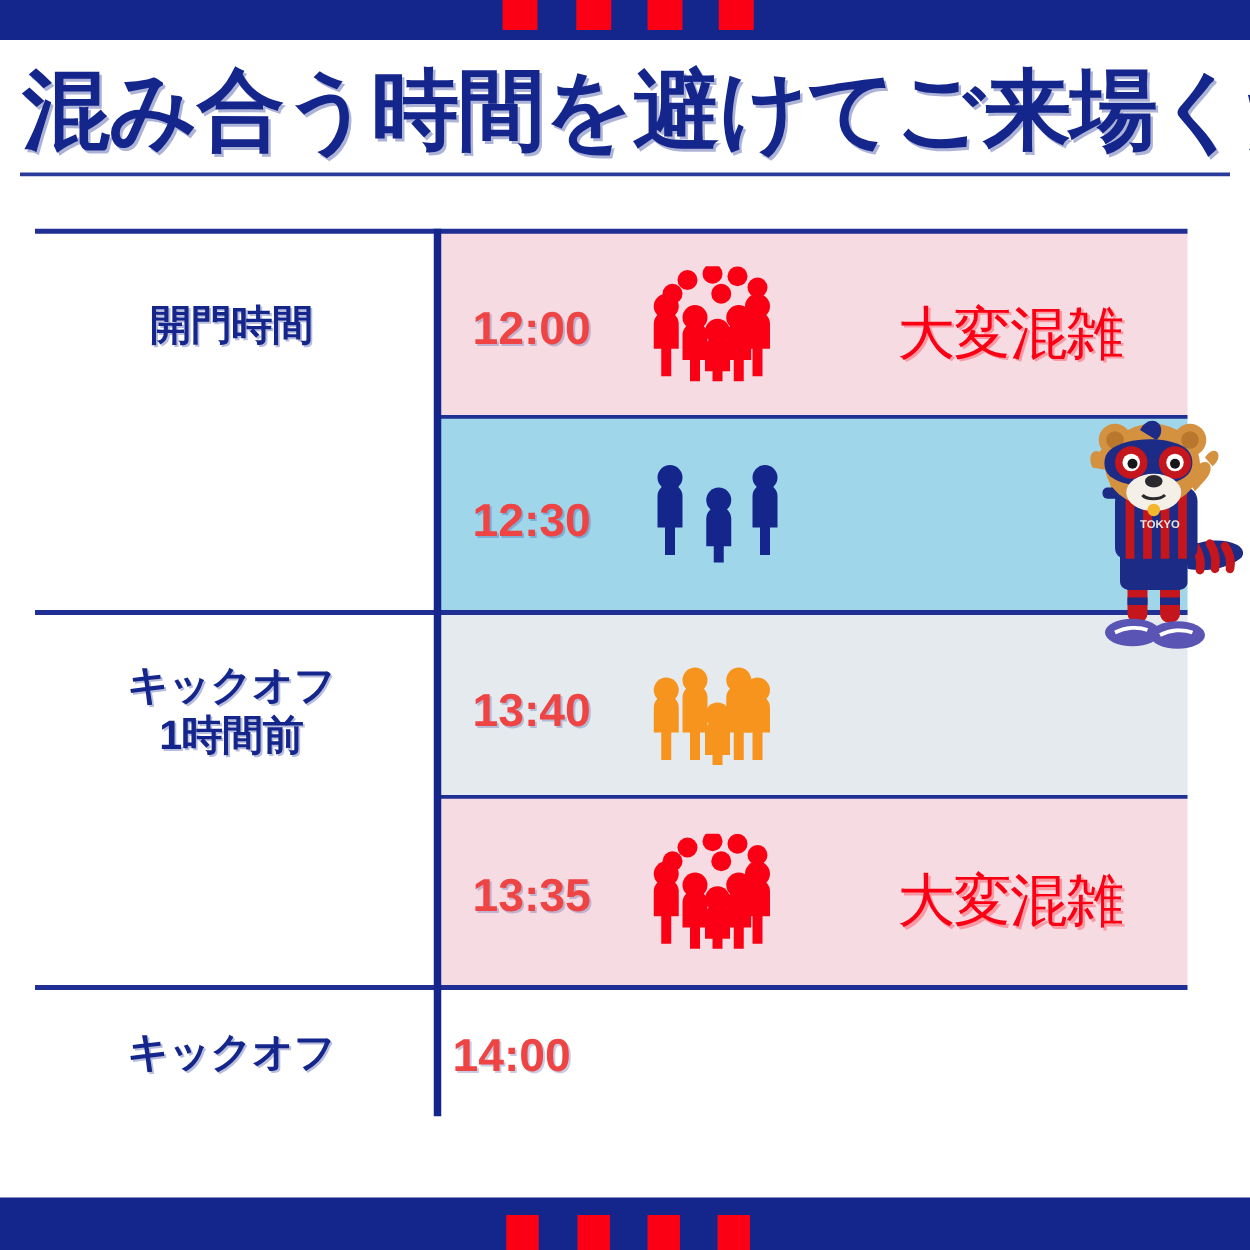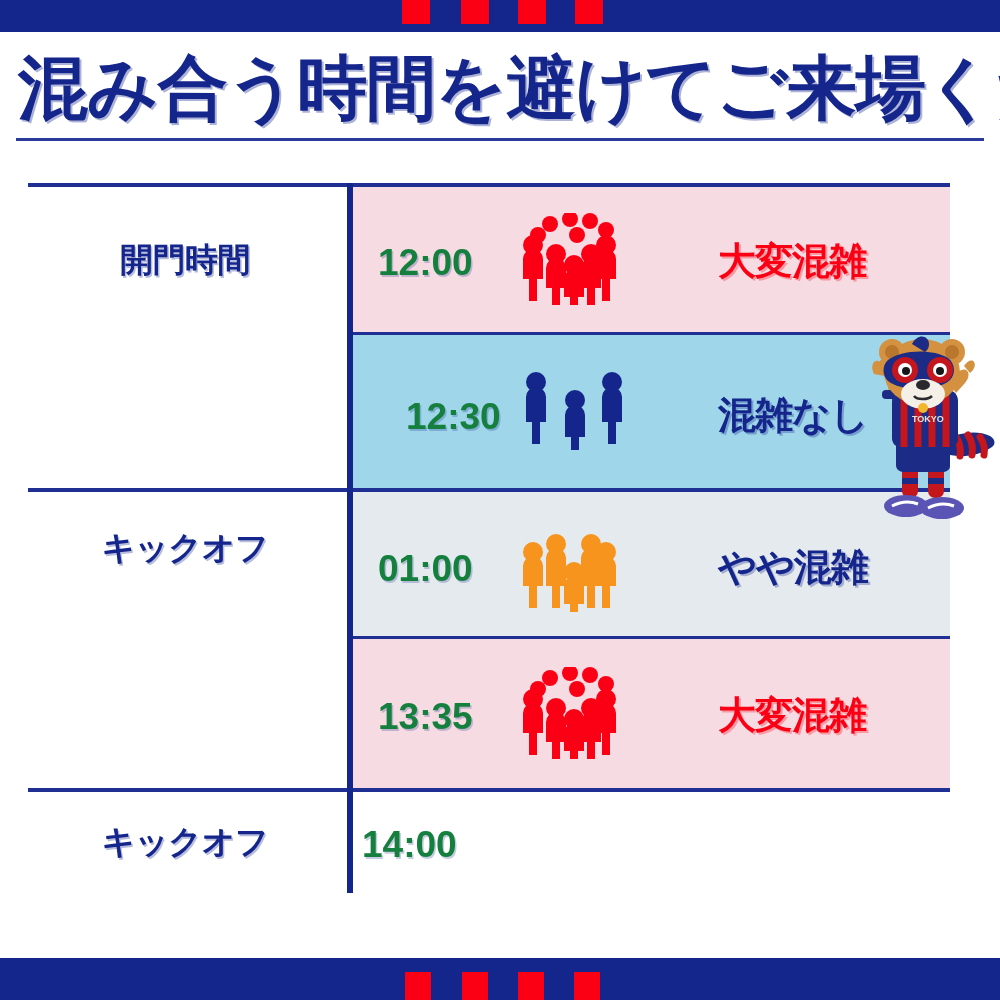--- a/index.html
+++ b/index.html
@@ -42,26 +42,26 @@
   .hline{position:absolute;background:#1f2f94;}
   .vline{position:absolute;background:#14258c;}
 
   .lbl{
     position:absolute;color:#14258c;font-weight:bold;
     font-size:33px;line-height:40px;text-align:center;
     text-shadow:1.5px 1.5px 0 rgba(20,37,140,.3);
     letter-spacing:-0.5px;
   }
   .time{
-    position:absolute;color:#15803d;font-weight:bold;
+    position:absolute;color:#ef4444;font-weight:bold;
     font-size:37px;letter-spacing:0px;
     text-shadow:1.5px 1.5px 0 rgba(31,47,148,.25);
   }
   .status{
-    position:absolute;font-weight:bold;font-size:38px;
+    position:absolute;font-weight:normal;font-size:46px;
     letter-spacing:-1px;white-space:nowrap;
   }
   .status.red{color:#fb0015;text-shadow:2px 2px 0 rgba(251,0,21,.3);}
   .status.navy{color:#14258c;text-shadow:2px 2px 0 rgba(20,37,140,.3);}
 
   .icon-cell{position:absolute;}
 
   
   .mascot{position:absolute;left:852px;top:330px;width:148px;height:192px;}
 </style>
@@ -130,45 +130,45 @@
           </g>
           <g>
             <circle cx="56" cy="52" r="10"></circle>
             <path d="M46 66a10 10 0 0 1 20 0v18h-6v24h-8V84h-6z"></path>
           </g>
         </g>
       </svg>
     </div>
     <div class="status red" style="left:718px;top:236px;">大変混雑</div>
 
-    <div class="time" style="left:378px;top:396px;margin-left:28px;">12:30</div>
+    <div class="time" style="left:378px;top:396px;">12:30</div>
     <div class="icon-cell" style="left:520px;top:370px;width:110px;height:80px;">
       <svg viewBox="0 0 110 80" width="110" height="80">
         <g fill="#14258c">
           <g>
             <circle cx="16" cy="12" r="10"></circle>
             <path d="M6 27a10 10 0 0 1 20 0v25h-6v22h-8V52H6z"></path>
           </g>
           <g>
             <circle cx="55" cy="30" r="10"></circle>
             <path d="M45 45a10 10 0 0 1 20 0v22h-6v21h-8V67h-6z"></path>
           </g>
           <g>
             <circle cx="92" cy="12" r="10"></circle>
             <path d="M82 27a10 10 0 0 1 20 0v25h-6v22h-8V52h-6z"></path>
           </g>
         </g>
       </svg>
     </div>
-    <div class="status navy" style="left:718px;top:390px;">混雑なし</div>
 
     <div class="lbl" style="left:40px;top:528px;width:290px;">
       <div>キックオフ</div>
-    </div>
-    <div class="time" style="left:378px;top:548px;">01:00</div>
+      <div>1時間前</div>
+    </div>
+    <div class="time" style="left:378px;top:548px;">13:40</div>
     <div class="icon-cell" style="left:518px;top:520px;width:118px;height:92px;">
       <svg viewBox="0 0 118 92" width="118" height="92">
         <g fill="#f7941d">
           <g>
             <circle cx="15" cy="32" r="10"></circle>
             <path d="M5 46a10 10 0 0 1 20 0v20h-6v22h-8V66H5z"></path>
           </g>
           <g>
             <circle cx="88" cy="32" r="10"></circle>
             <path d="M78 46a10 10 0 0 1 20 0v20h-6v22h-8V66h-6z"></path>
@@ -181,21 +181,20 @@
             <circle cx="73" cy="24" r="10"></circle>
             <path d="M63 38a10 10 0 0 1 20 0v28h-6v22h-8V66h-6z"></path>
           </g>
           <g>
             <circle cx="56" cy="52" r="10"></circle>
             <path d="M46 66a10 10 0 0 1 20 0v18h-6v24h-8V84h-6z"></path>
           </g>
         </g>
       </svg>
     </div>
-    <div class="status navy" style="left:718px;top:542px;">やや混雑</div>
 
     <div class="time" style="left:378px;top:696px;">13:35</div>
     <div class="icon-cell" style="left:518px;top:667px;width:118px;height:92px;">
       <svg viewBox="0 0 118 92" width="118" height="92">
         <g fill="#fb0015">
           <circle cx="32" cy="11" r="8"></circle>
             <circle cx="52" cy="6" r="8"></circle>
           <circle cx="72" cy="8" r="8"></circle>
             <circle cx="88" cy="17" r="8"></circle>
           <circle cx="20" cy="22" r="8"></circle>

